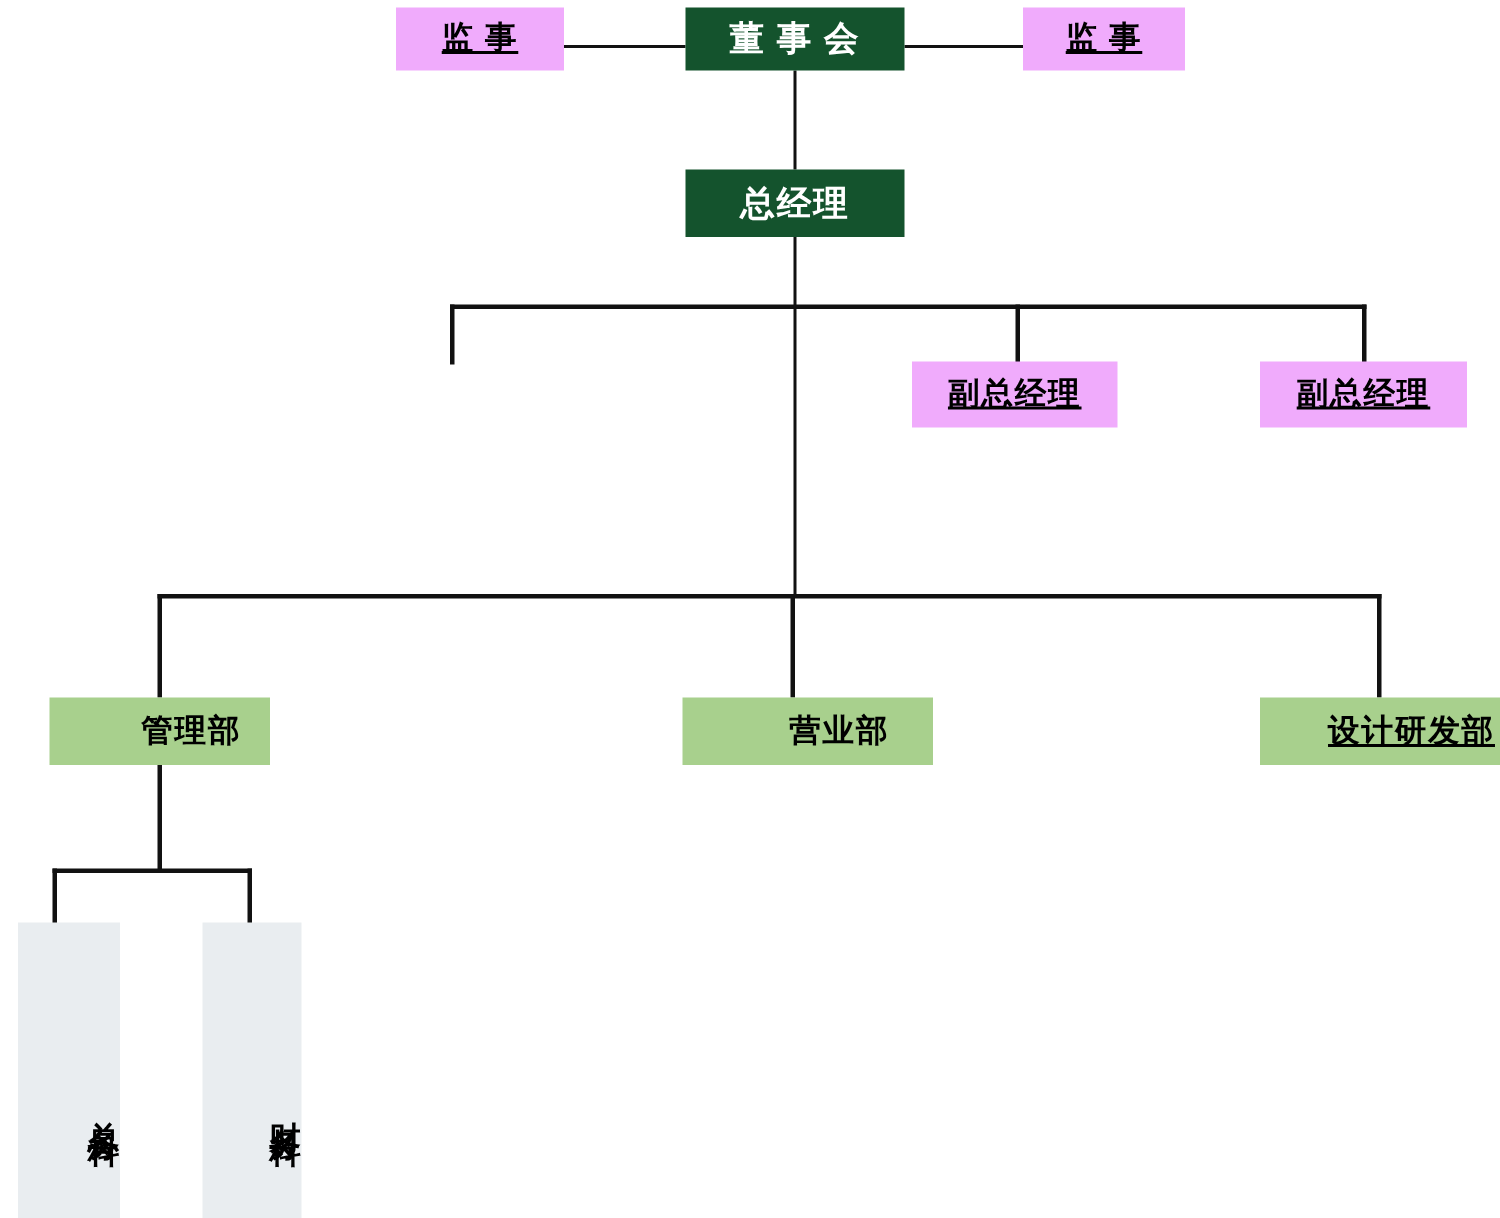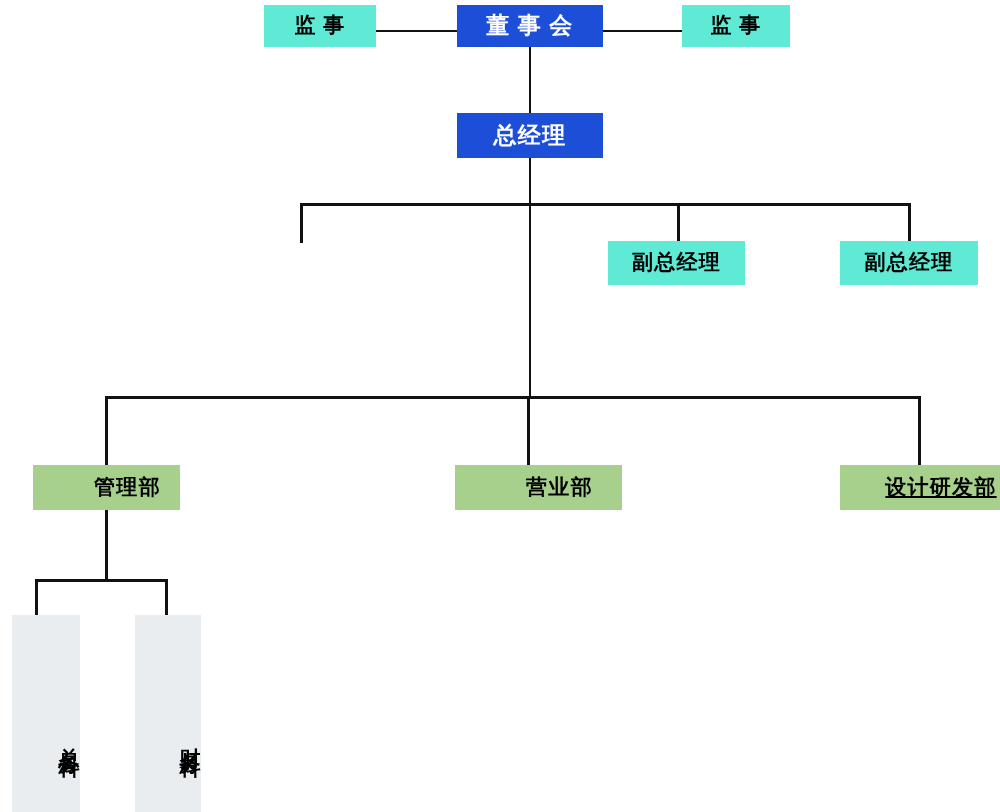--- a/index.html
+++ b/index.html
@@ -27,25 +27,26 @@
     align-items: center;
     justify-content: center;
     text-align: center;
     color: #000000;
     font-weight: 700;
     letter-spacing: 0.06em;
     line-height: 1.1;
     z-index: 3;
   }
   .node.primary {
-    background: #1d4ed8;
+    background: #14532d;
     color: #ffffff;
   }
   .node.light {
-    background: #5eead4;
+    background: #f0abfc;
+    text-decoration: underline;
   }
   .node.green {
     background: #A8D08D;
     padding-left: 42px;
   }
   .node.grey {
     background: #E9EDF0;
   }
   .node.vertical {
     writing-mode: vertical-rl;

